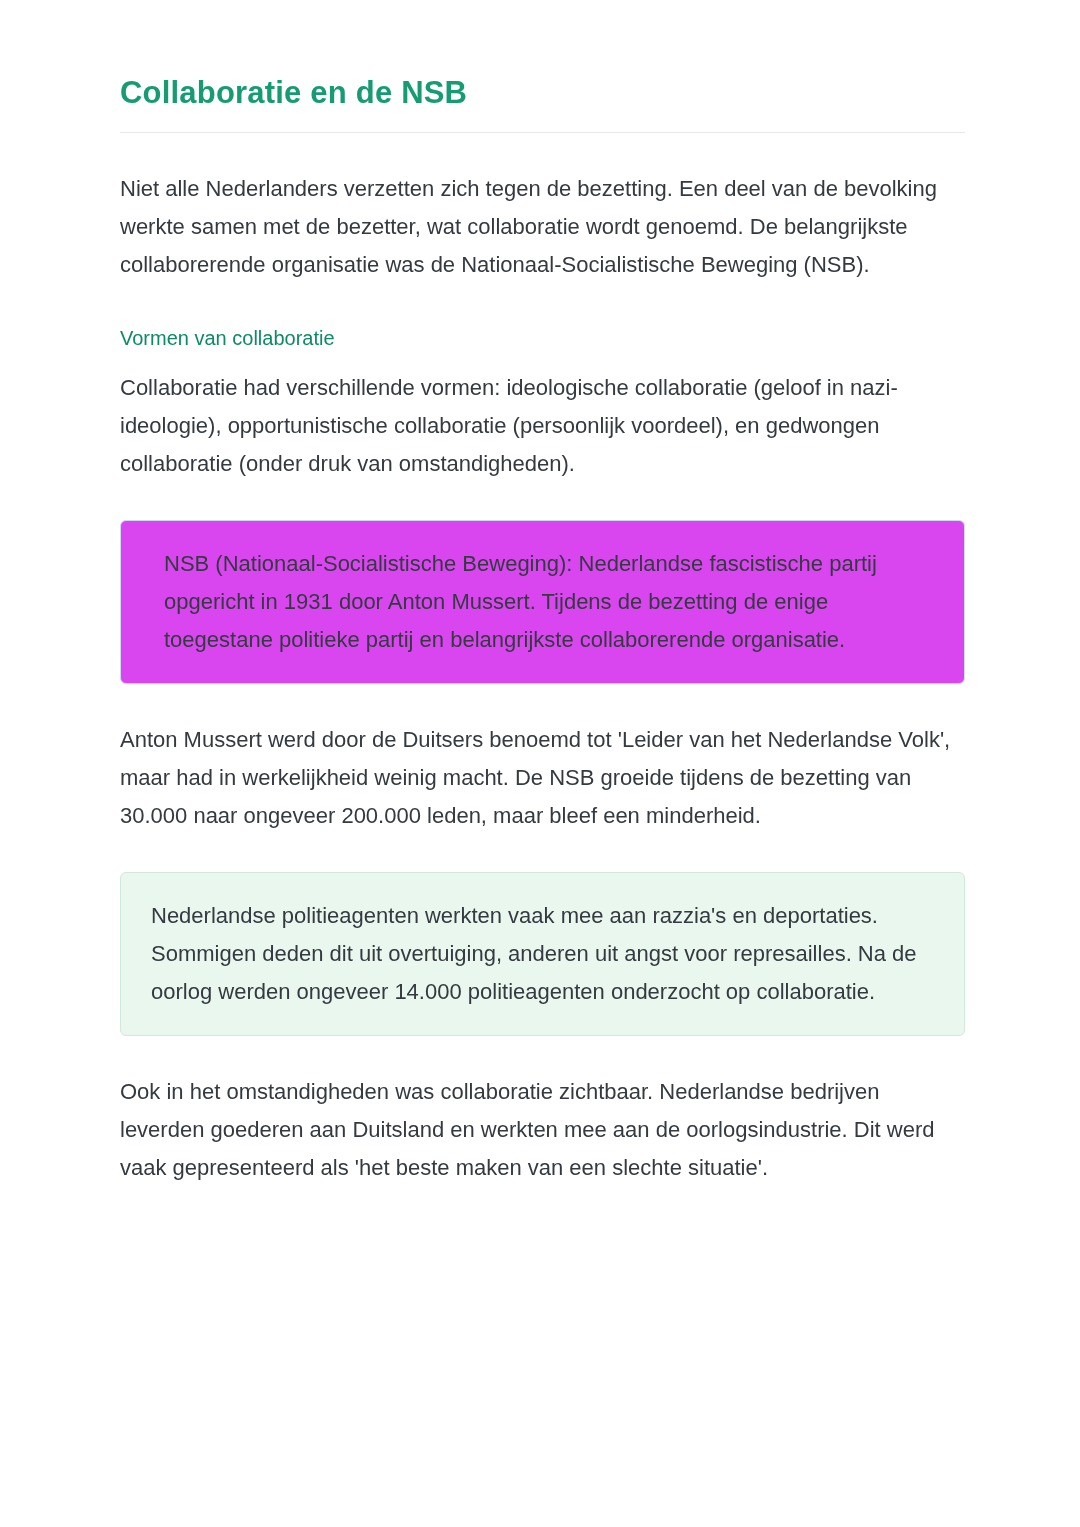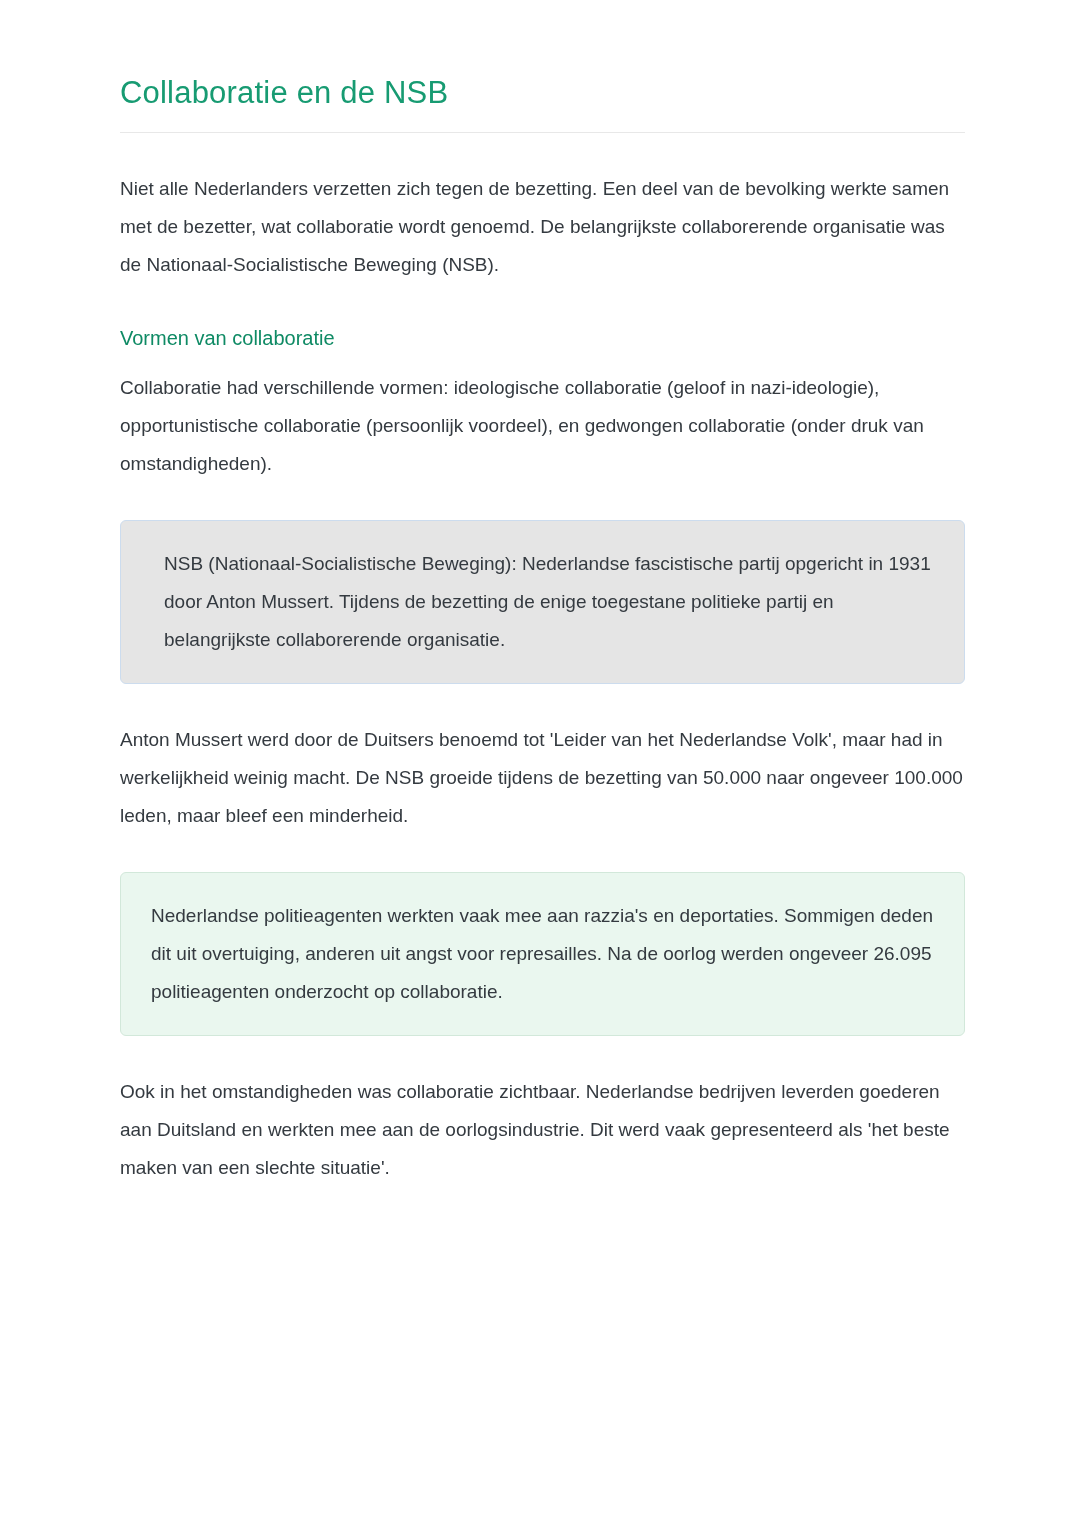--- a/index.html
+++ b/index.html
@@ -16,33 +16,33 @@
     background: #ffffff;
     padding: 76px 115px 0 120px;
     font-family: "Liberation Sans", "DejaVu Sans", sans-serif;
     color: #343a40;
     overflow: hidden;
   }
   h1.doc-title {
     margin: 0 0 22px 0;
     font-size: 31px;
     line-height: 1.1;
-    font-weight: 400;
+    font-weight: 700;
     color: #179b72;
     letter-spacing: 0.2px;
   }
   .rule {
     border: none;
     height: 1px;
     background: #e8e8e8;
     margin: 0 0 37px 0;
   }
   p.body-text {
     margin: 0 0 29px 0;
-    font-size: 19px;
+    font-size: 22px;
     line-height: 38px;
     font-weight: 400;
     color: #343a40;
   }
   h2.section-heading {
     margin: 42px 0 19px 0;
     font-size: 20px;
     line-height: 1.2;
     font-weight: 400;
     color: #0e8a64;
@@ -50,21 +50,21 @@
   .callout {
     box-sizing: border-box;
     border-radius: 6px;
     padding: 24px 30px;
     margin: 37px 0 37px 0;
   }
   .callout p.body-text {
     margin: 0;
   }
   .callout-blue {
-    background: #e5e5e5;
+    background: #d946ef;
     border: 1px solid #ccdcee;
     padding-left: 43px;
   }
   .callout-green {
     background: #eaf7ef;
     border: 1px solid #d2e8da;
   }
 </style>
 </head>
 <body>
@@ -78,21 +78,21 @@
   <p class="body-text">Niet alle Nederlanders verzetten zich tegen de bezetting. Een deel van de bevolking werkte samen met de bezetter, wat collaboratie wordt genoemd. De belangrijkste collaborerende organisatie was de Nationaal-Socialistische Beweging (NSB).</p>
 
   <h2 class="section-heading">Vormen van collaboratie</h2>
 
   <p class="body-text">Collaboratie had verschillende vormen: ideologische collaboratie (geloof in nazi-ideologie), opportunistische collaboratie (persoonlijk voordeel), en gedwongen collaboratie (onder druk van omstandigheden).</p>
 
   <div class="callout callout-blue">
     <p class="body-text">NSB (Nationaal-Socialistische Beweging): Nederlandse fascistische partij opgericht in 1931 door Anton Mussert. Tijdens de bezetting de enige toegestane politieke partij en belangrijkste collaborerende organisatie.</p>
   </div>
 
-  <p class="body-text">Anton Mussert werd door de Duitsers benoemd tot 'Leider van het Nederlandse Volk', maar had in werkelijkheid weinig macht. De NSB groeide tijdens de bezetting van 50.000 naar ongeveer 100.000 leden, maar bleef een minderheid.</p>
+  <p class="body-text">Anton Mussert werd door de Duitsers benoemd tot 'Leider van het Nederlandse Volk', maar had in werkelijkheid weinig macht. De NSB groeide tijdens de bezetting van 30.000 naar ongeveer 200.000 leden, maar bleef een minderheid.</p>
 
   <div class="callout callout-green">
-    <p class="body-text">Nederlandse politieagenten werkten vaak mee aan razzia's en deportaties. Sommigen deden dit uit overtuiging, anderen uit angst voor represailles. Na de oorlog werden ongeveer 26.095 politieagenten onderzocht op collaboratie.</p>
+    <p class="body-text">Nederlandse politieagenten werkten vaak mee aan razzia's en deportaties. Sommigen deden dit uit overtuiging, anderen uit angst voor represailles. Na de oorlog werden ongeveer 14.000 politieagenten onderzocht op collaboratie.</p>
   </div>
 
   <p class="body-text">Ook in het omstandigheden was collaboratie zichtbaar. Nederlandse bedrijven leverden goederen aan Duitsland en werkten mee aan de oorlogsindustrie. Dit werd vaak gepresenteerd als 'het beste maken van een slechte situatie'.</p>
 
 </div>
 
 </body></html>

